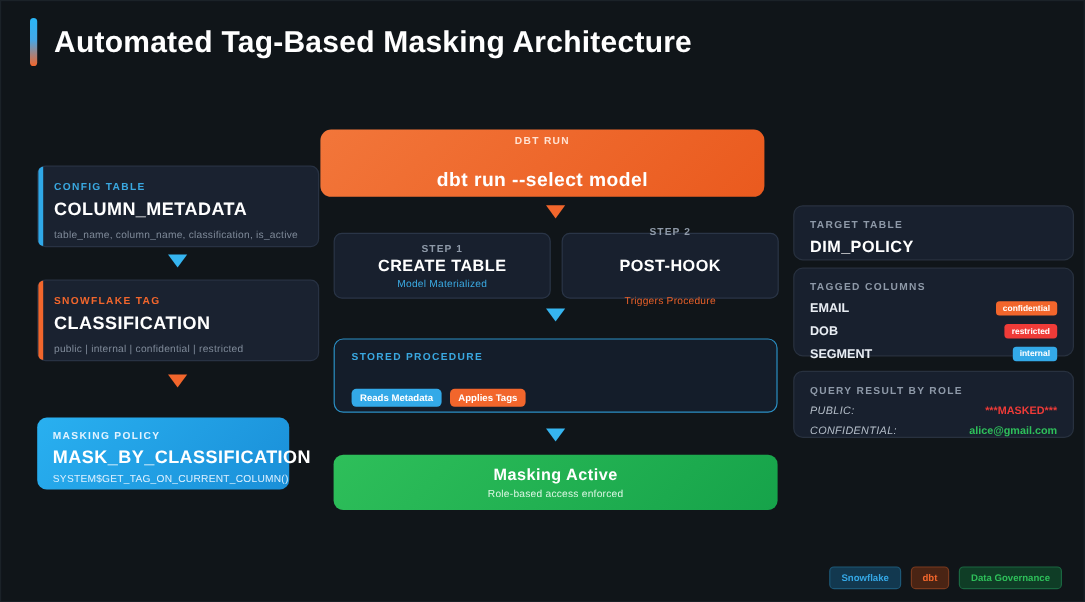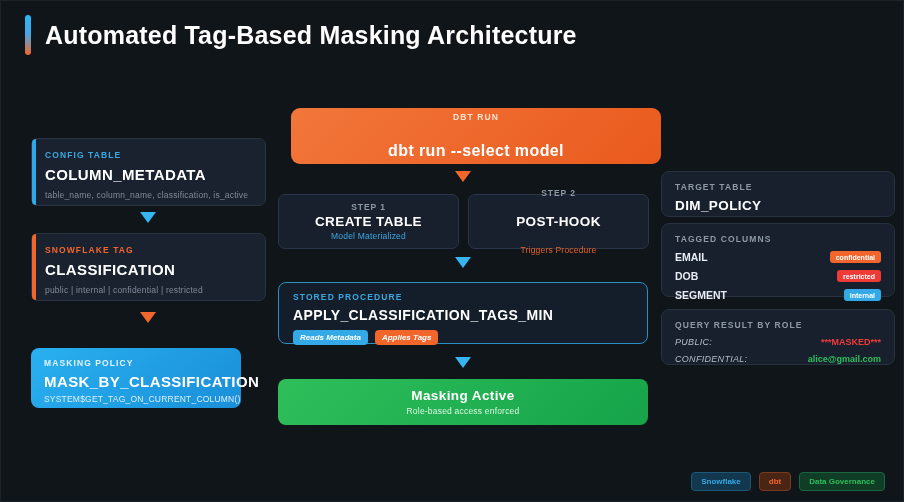--- a/index.html
+++ b/index.html
@@ -49,21 +49,21 @@
   #card-policy .cardtitle{color:#ffffff;margin-top:5px;}
   #card-policy .sub{color:#dcf0ff;margin-top:4px;}
 
   
   .arrow{position:absolute;width:0;height:0;border-left:8px solid transparent;
          border-right:8px solid transparent;}
   .arrow.blue{border-top:11px solid #36b5f0;}
   .arrow.orange{border-top:11px solid #f2662c;}
 
   
-  #dbt-run{left:290px;top:107px;width:370px;height:56px;
+  #dbt-run{left:266px;top:107px;width:370px;height:56px;
     background:linear-gradient(135deg,#f2763a 0%,#ea5a1e 100%);
     border-radius:9px;display:flex;flex-direction:column;
     align-items:center;justify-content:center;gap:20px;}
   #dbt-run .kicker{color:#ffe2d2;}
   #dbt-run .cardtitle{font-size:16px;}
 
   .stepcard{top:193px;width:181px;height:55px;background:#18202e;
     border:1px solid #2a3547;border-radius:7px;display:flex;flex-direction:column;
     align-items:center;justify-content:center;gap:2px;}
   #step1{left:277px;}
@@ -71,21 +71,21 @@
   .stepcard .kicker{color:#8e99a8;letter-spacing:.9px;}
   .stepcard .cardtitle{font-size:13.5px;}
   .stepcard .sub{font-size:8.5px;}
   #step1 .sub{color:#3aa8e0;}
   #step2 .sub{color:#e8602a;}
 
   #proc{left:277px;top:281px;width:370px;height:62px;background:#141d2a;
     border:1px solid #2b8fc4;border-radius:8px;padding:9px 14px;box-sizing:border-box;}
   #proc .kicker{color:#3aa8e0;}
   #proc .cardtitle{font-size:14px;margin-top:5px;}
-  .badges{display:flex;gap:7px;margin-top:7px;font-style:italic;}
+  .badges{display:flex;gap:7px;margin-top:22px;}
   .badge{font-size:8px;font-weight:bold;color:#ffffff;border-radius:4px;padding:3px 7px;}
   .badge.blue{background:#33a9e8;}
   .badge.orange{background:#f2662c;}
 
   #masking-active{left:277px;top:378px;width:370px;height:46px;
     background:linear-gradient(135deg,#2ebf5a 0%,#16a34a 100%);
     border-radius:8px;display:flex;flex-direction:column;
     align-items:center;justify-content:center;gap:3px;}
   #masking-active .cardtitle{font-size:13.5px;}
   #masking-active .sub{color:#dbf6e3;font-size:8.5px;}
@@ -171,21 +171,20 @@
   <div class="card stepcard" id="step2">
     <div class="kicker">STEP 2</div>
     <div class="cardtitle">POST-HOOK</div>
     <div class="sub">Triggers Procedure</div>
   </div>
 
   <div class="arrow blue" style="left:454px;top:256px;"></div>
 
   <div class="card" id="proc">
     <div class="kicker">STORED PROCEDURE</div>
-    <div class="cardtitle">APPLY_CLASSIFICATION_TAGS_MIN</div>
     <div class="badges">
       <span class="badge blue">Reads Metadata</span>
       <span class="badge orange">Applies Tags</span>
     </div>
   </div>
 
   <div class="arrow blue" style="left:454px;top:356px;"></div>
 
   <div class="card" id="masking-active">
     <div class="cardtitle">Masking Active</div>

